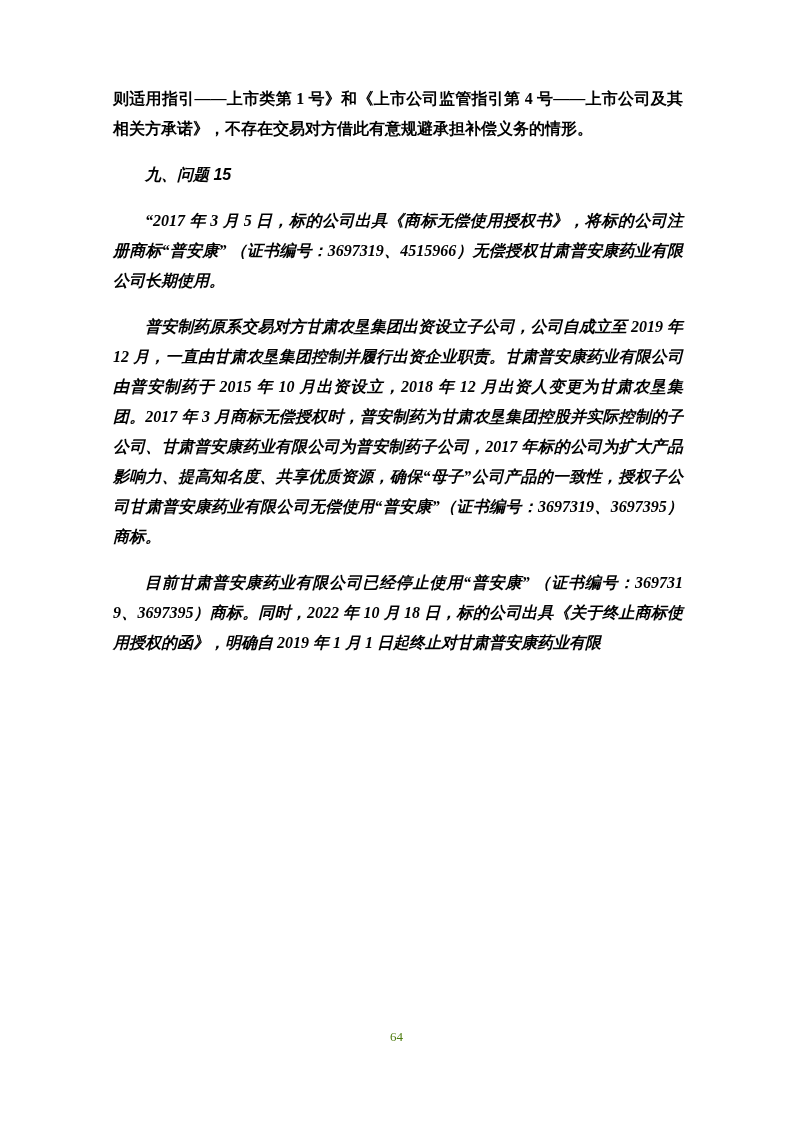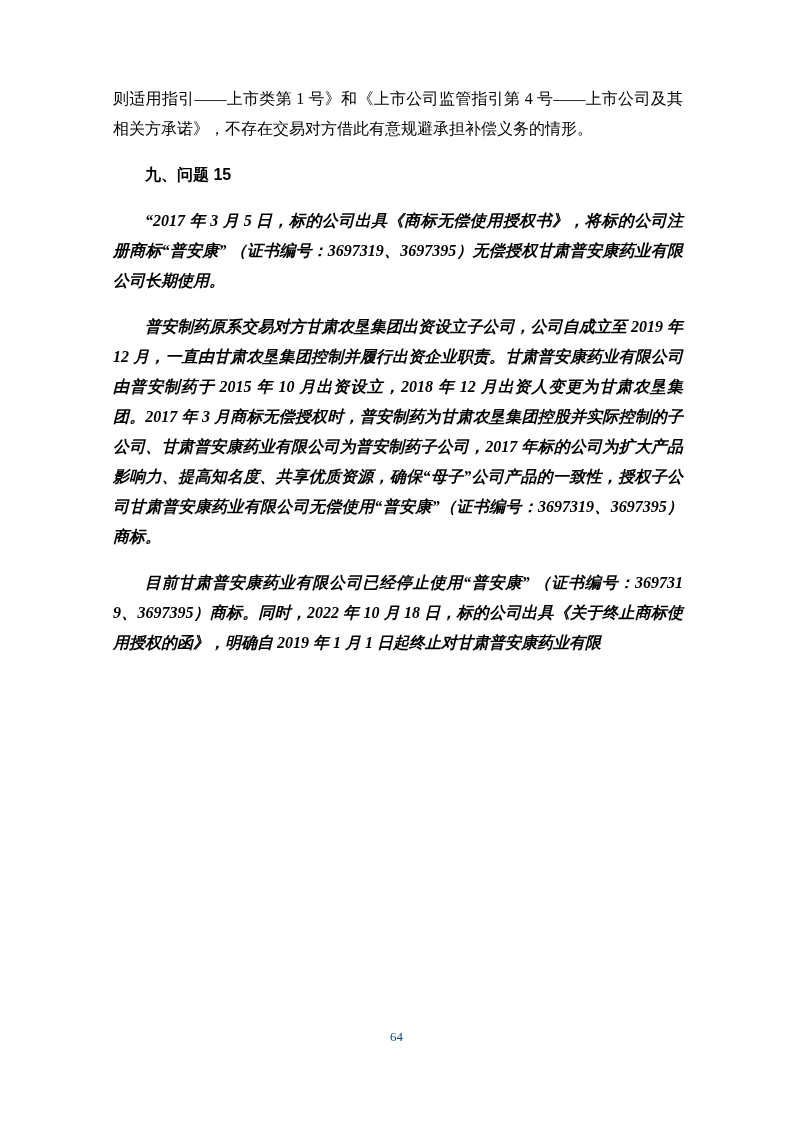--- a/index.html
+++ b/index.html
@@ -20,70 +20,71 @@
     position: absolute;
     left: 113px;
     top: 84px;
     width: 570px;
   }
   .content p, .content h2 {
     margin: 16px 0 0 0;
     padding: 0;
     font-size: 16px;
     line-height: 30px;
-    font-weight: normal;
+    font-weight: bold;
     text-align: justify;
     text-indent: 2em;
     word-break: break-all;
   }
   .content > :first-child {
     margin-top: 0;
   }
   .no-indent {
     text-indent: 0 !important;
   }
   .heading {
     font-family: "Liberation Sans", "DejaVu Sans", sans-serif;
     font-weight: bold !important;
     text-align: center;
+    font-style: italic;
   }
   .bold-hei {
     font-family: "Liberation Sans", "DejaVu Sans", sans-serif;
     font-weight: bold !important;
   }
   .quote-kai {
     font-weight: bold !important;
     font-style: italic;
   }
   .page-number {
     position: absolute;
     top: 1028px;
     left: 0;
     right: 0;
     text-align: center;
     font-size: 13px;
     line-height: 18px;
-    color: #0c4a6e;
+    color: #4d7c0f;
     font-family: "Liberation Serif", "DejaVu Serif", serif;
   }
 </style>
 </head>
 <body>
 
 <div class="page">
   <div class="content">
 
     <p class="no-indent">则适用指引——上市类第 1 号》和《上市公司监管指引第 4 号——上市公司及其相关方承诺》，不存在交易对方借此有意规避承担补偿义务的情形。</p>
 
     <h2 class="heading">九、问题 15</h2>
 
 
 
 
-    <p class="quote-kai">“2017 年 3 月 5 日，标的公司出具《商标无偿使用授权书》，将标的公司注册商标“普安康” （证书编号：3697319、3697395）无偿授权甘肃普安康药业有限公司长期使用。</p>
+    <p class="quote-kai">“2017 年 3 月 5 日，标的公司出具《商标无偿使用授权书》，将标的公司注册商标“普安康” （证书编号：3697319、4515966）无偿授权甘肃普安康药业有限公司长期使用。</p>
 
     <p class="quote-kai">普安制药原系交易对方甘肃农垦集团出资设立子公司，公司自成立至 2019 年 12 月，一直由甘肃农垦集团控制并履行出资企业职责。甘肃普安康药业有限公司由普安制药于 2015 年 10 月出资设立，2018 年 12 月出资人变更为甘肃农垦集团。2017 年 3 月商标无偿授权时，普安制药为甘肃农垦集团控股并实际控制的子公司、甘肃普安康药业有限公司为普安制药子公司，2017 年标的公司为扩大产品影响力、提高知名度、共享优质资源，确保“母子”公司产品的一致性，授权子公司甘肃普安康药业有限公司无偿使用“普安康”（证书编号：3697319、3697395）商标。</p>
 
     <p class="quote-kai">目前甘肃普安康药业有限公司已经停止使用“普安康” （证书编号：3697319、3697395）商标。同时，2022 年 10 月 18 日，标的公司出具《关于终止商标使用授权的函》，明确自 2019 年 1 月 1 日起终止对甘肃普安康药业有限</p>
 
   </div>
 
   <div class="page-number">64</div>
 </div>
 

